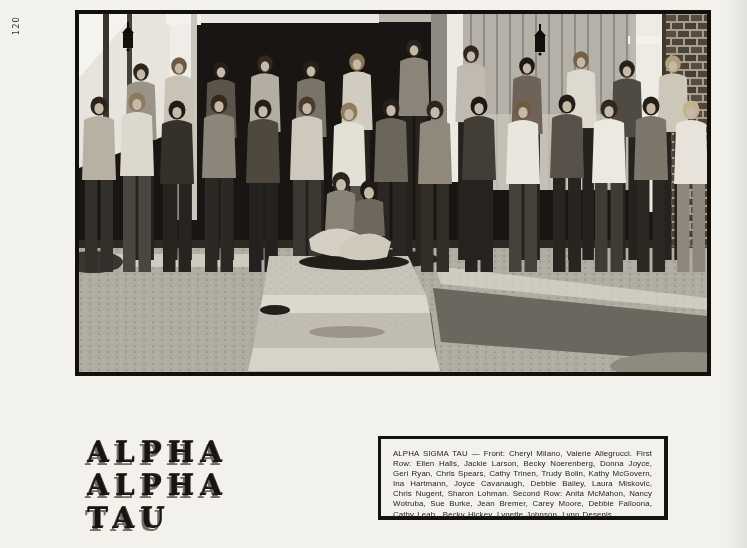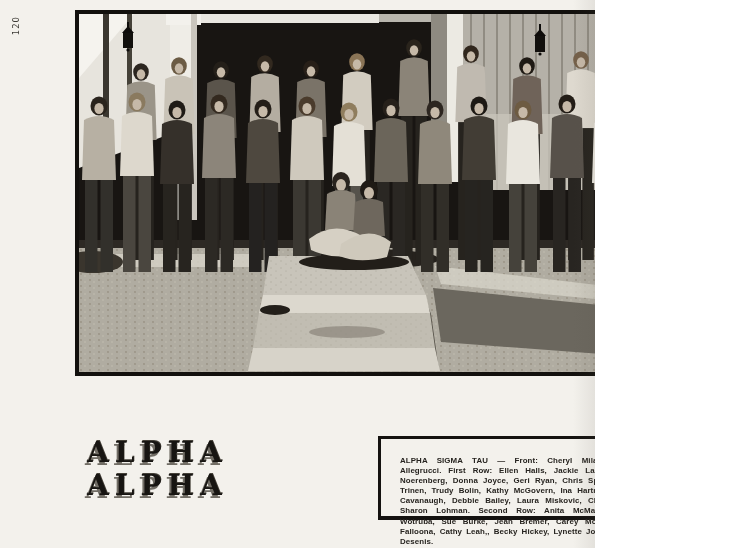--- a/index.html
+++ b/index.html
@@ -1,18 +1,18 @@
 <!DOCTYPE html>
 <html style="--paper: #f3f1ec; --ink: #171512; --caption-ink: #26231f; --watermark: #b5b3ae; --frame: #12100d;"><head>
 <meta charset="utf-8">
 <style>
   html,body{margin:0;padding:0;}
   .page{
     position:relative;
-    width:595px;height:548px;
+    width:747px;height:548px;
     background:var(--paper,#f3f1ec);
     font-family:"Liberation Sans",sans-serif;
     overflow:hidden;
   }
   .edge-shade{
     position:absolute;right:0;top:0;width:22px;height:100%;
     background:linear-gradient(to right, rgba(90,85,75,0) 0%, rgba(90,85,75,0.10) 100%);
     pointer-events:none;
   }
   .page-number{
@@ -39,22 +39,22 @@
   }
   .caption-box{
     position:absolute;left:378px;top:436px;width:290px;height:84px;
     box-sizing:border-box;
     border:3px solid #141210;
     border-right-width:4px;border-bottom-width:4px;
     background:var(--paper,#f3f1ec);
     padding:6px 8px 4px 8px;
   }
   .caption-box p{
-    margin:11px;
-    font-size:7.9px;line-height:10.1px;font-weight:bold;
+    margin:4px;
+    font-size:7.9px;line-height:10.1px;font-weight:normal;
     letter-spacing:0.1px;word-spacing:0.8px;
     color:var(--caption-ink,#26231f);
     text-align:justify;
   }
   .watermark{
     position:absolute;left:62px;top:526px;
     font-family:"DejaVu Serif",serif;font-style:italic;
     font-size:15.5px;letter-spacing:0.6px;
     color:var(--watermark,#b5b3ae);
     white-space:nowrap;
@@ -351,20 +351,21 @@
         <path d="M276,188 Q290,181 304,188 L306,222 L274,222 Z" fill="#6e675d"></path>
         <path d="M230,225 Q255,205 285,223 L290,238 Q258,248 232,236 Z" fill="#d6d0c4"></path>
         <path d="M262,230 Q290,210 312,228 L308,243 Q280,250 260,242 Z" fill="#cfc9bc"></path>
       </g>
     </svg>
   </div>
 
   <div class="title-block">
     <div class="title-line">ALPHA</div>
     <div class="title-line">ALPHA</div>
+    <div class="title-line">TAU</div>
   </div>
 
   <div class="caption-box">
     <p>ALPHA SIGMA TAU — Front: Cheryl Milano, Valerie Allegrucci. First Row: Ellen Halls, Jackie Larson, Becky Noerenberg, Donna Joyce, Geri Ryan, Chris Spears, Cathy Trinen, Trudy Bolin, Kathy McGovern, Ina Hartmann, Joyce Cavanaugh, Debbie Bailey, Laura Miskovic, Chris Nugent, Sharon Lohman. Second Row: Anita McMahon, Nancy Wotruba, Sue Burke, Jean Bremer, Carey Moore, Debbie Falloona, Cathy Leah,, Becky Hickey, Lynette Johnson, Lynn Desenis.</p>
   </div>
 
 
   <div class="edge-shade"></div>
 </div>
 

